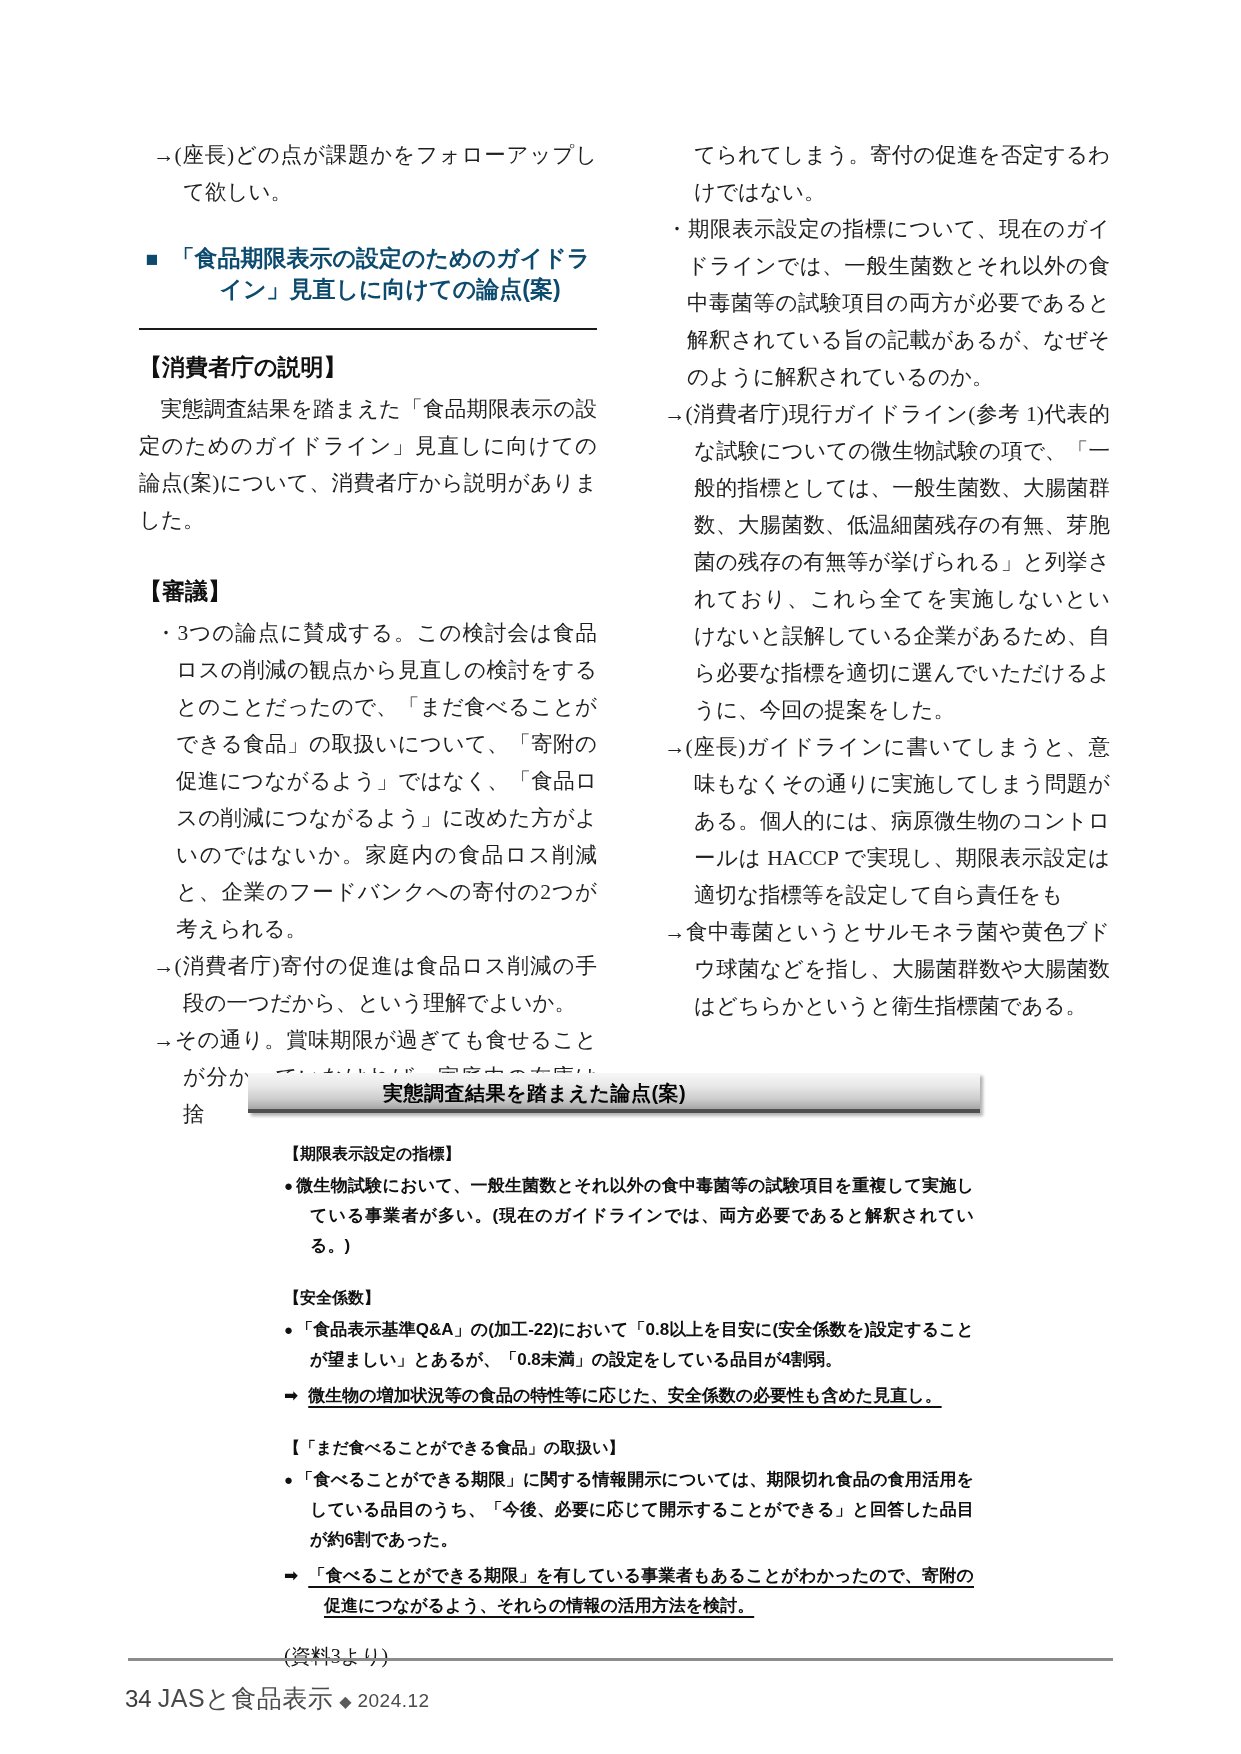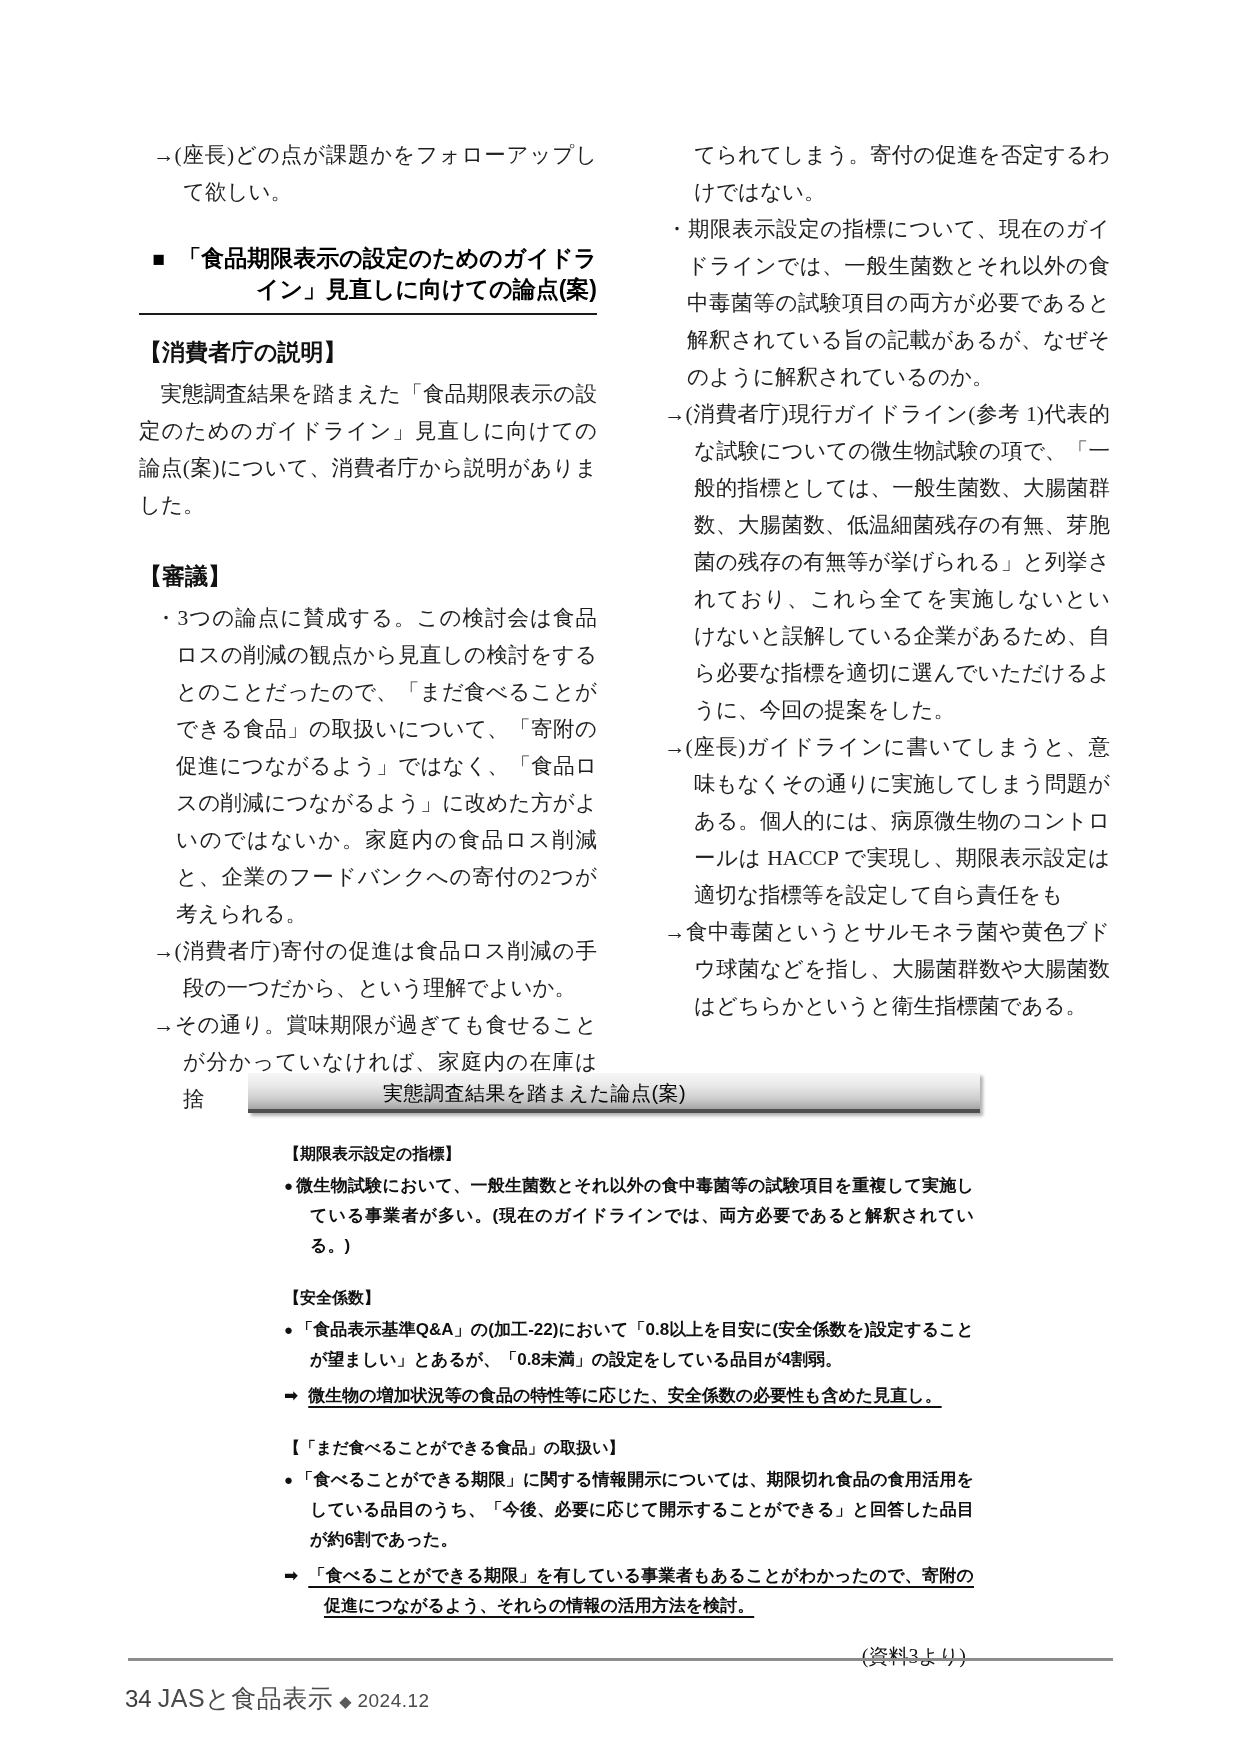--- a/index.html
+++ b/index.html
@@ -17,58 +17,58 @@
   .col-right { left:650px; width:460px; }
 
   .para-arrow  { padding-left:44px; text-indent:-30px; }
   .para-bullet { padding-left:37px; text-indent:-21px; }
   .para-cont   { padding-left:44px; }
   .para-indent { text-indent:1em; }
 
   .section-heading {
     margin-top:32px !important;
     font-family:"Liberation Sans","DejaVu Sans",sans-serif;
-    font-weight:bold; font-size:23px; line-height:31px; color:#000000;
-    padding:0 0 8px 44px; text-indent:-44px;
-    border-bottom:2.5px solid #1a1a1a; text-align:right;
+    font-weight:bold; font-size:23px; line-height:31px; color:#0c4a6e;
+    padding:0 0 23px 44px; text-indent:-44px;
+    border-bottom:2.5px solid #1a1a1a; text-align:center;
   }
   .section-heading .marker { margin-right:13px; font-size:21px; }
 
   .label {
     font-family:"Liberation Sans","DejaVu Sans",sans-serif;
     font-weight:bold; font-size:23px; line-height:31px; color:#111;
     margin:22px 0 8px 0 !important; text-align:left;
   }
   .label-shingi { margin-top:37px !important; }
 
   
   .summary-box { position:absolute; top:1073px; left:248px; width:732px;
     font-family:"Liberation Sans","DejaVu Sans",sans-serif; }
   .summary-bar {
     height:40px; line-height:40px;
     background:linear-gradient(180deg,#f7f7f7 0%,#e9e9e9 35%,#cdcdcd 72%,#a5a5a5 100%);
     border-bottom:4px solid #4f4f4f;
     box-shadow:3px 3px 3px rgba(0,0,0,0.30);
     padding-left:135px; box-sizing:border-box;
   }
-  .summary-title { font-weight:normal; font-size:20px; color:#050505; letter-spacing:0.5px; }
+  .summary-title { font-weight:bold; font-size:20px; color:#050505; letter-spacing:0.5px; }
 
   .box-content { padding:26px 6px 0 36px; font-weight:bold; color:#101010; }
   .box-section { margin-bottom:22px; }
   .box-heading { font-size:16px; line-height:30px; margin:0 0 2px 0; }
   .box-bullet  { font-size:17px; line-height:30px; margin:0;
                  padding-left:26px; text-indent:-26px; text-align:justify; }
   .box-bullet .marker { margin-right:3px; font-size:15px; }
   .box-arrow   { font-size:17px; line-height:30px; margin:6px 0 0 0;
                  padding-left:40px; text-indent:-40px; text-align:justify; }
   .box-arrow .marker { margin-right:10px; }
   .box-arrow .u { text-decoration:underline; text-decoration-thickness:1.6px;
                   text-underline-offset:5px; }
   .box-note { font-family:"Liberation Serif","DejaVu Serif",serif; font-weight:normal;
-              font-size:20px; text-align:right; padding-right:8px; margin-top:0; }
+              font-size:20px; padding-right:8px; margin-top:0; }
 
   
   .footer-rule { position:absolute; left:128px; top:1658px; width:985px; height:2.5px;
                  background:#8c8c8c; }
   .footer { position:absolute; left:125px; top:1682px; display:flex;
             align-items:baseline; font-family:"Liberation Sans","DejaVu Sans",sans-serif;
             color:#4a4a4a; }
   .footer .pagenum { font-size:24px; color:#3d3d3d; margin-right:6px; }
   .footer .journal { font-size:25px; letter-spacing:0.5px; }
   .footer .diamond { font-size:16px; color:#5a5a5a; margin:0 6px; }

